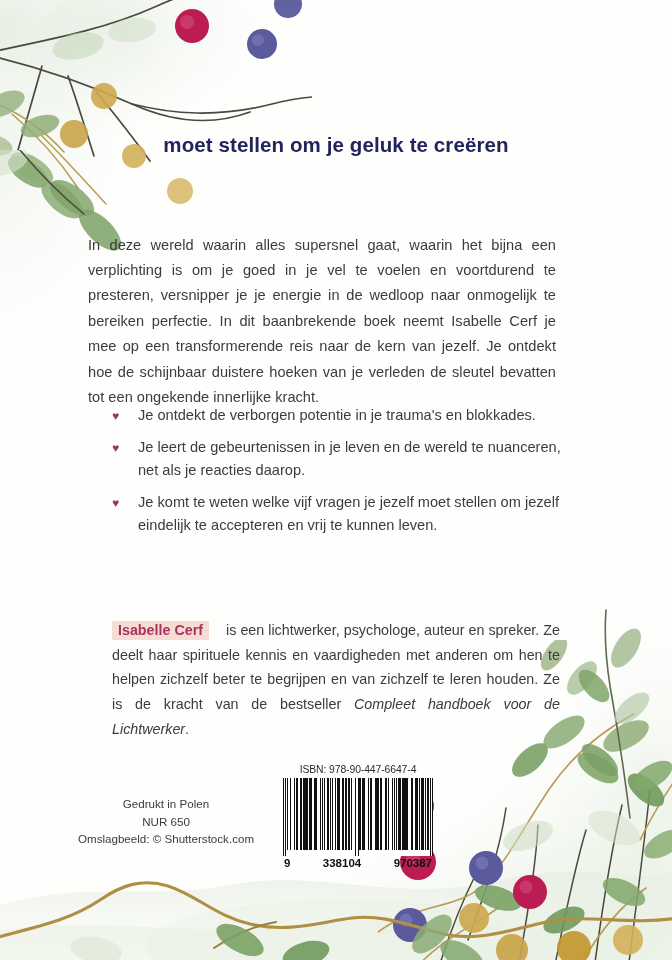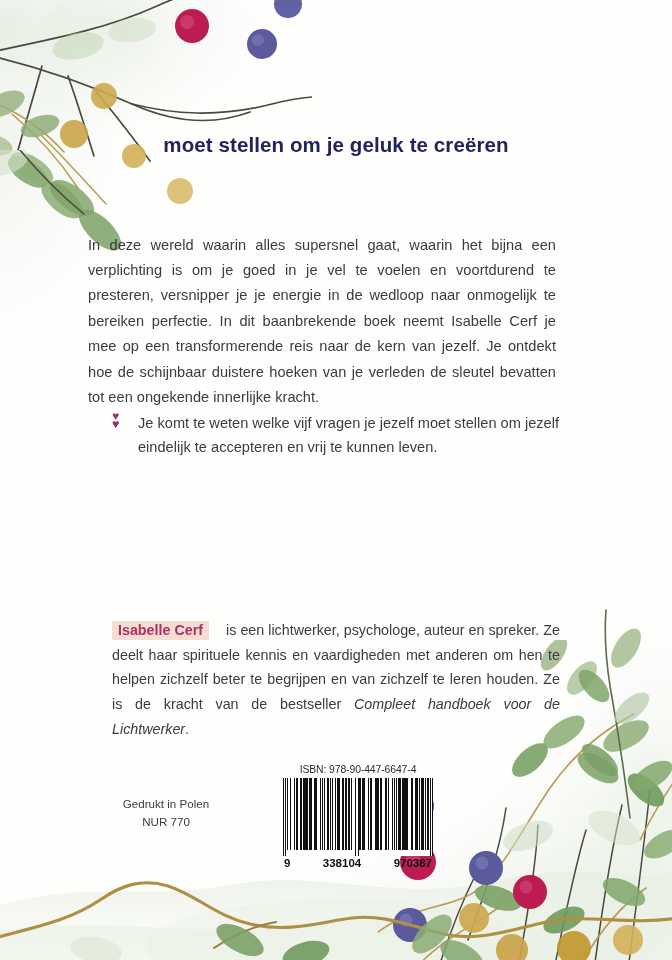--- a/index.html
+++ b/index.html
@@ -295,37 +295,40 @@
 
     <div class="headline">
       <span class="l2">moet stellen om je geluk te creëren</span>
     </div>
 
     <p class="intro">In deze wereld waarin alles supersnel gaat, waarin het bijna een verplichting is om je goed in je vel te voelen en voortdurend te presteren, versnipper je je energie in de wedloop naar onmogelijk te bereiken perfectie. In dit baanbrekende boek neemt Isabelle Cerf je mee op een transformerende reis naar de kern van jezelf. Je ontdekt hoe de schijnbaar duistere hoeken van je verleden de sleutel bevatten tot een ongekende innerlijke kracht.</p>
 
     <ul class="bullets">
       <li>
         <span class="hicon">♥</span>
+        <span>Je ontdekt de verborgen potentie in je trauma's en blokkades.</span>
       </li>
       <li>
         <span class="hicon">♥</span>
+        <span>Je leert de gebeurtenissen in je leven en de wereld te nuanceren, net als je reacties daarop.</span>
       </li>
       <li>
         <span class="hicon">♥</span>
         <span>Je komt te weten welke vijf vragen je jezelf moet stellen om jezelf eindelijk te accepteren en vrij te kunnen leven.</span>
       </li>
     </ul>
 
     <p class="bio">
       <span class="authorname">Isabelle Cerf</span><span> is een lichtwerker, psychologe, auteur en spreker. Ze deelt haar spirituele kennis en vaardigheden met anderen om hen te helpen zichzelf beter te begrijpen en van zichzelf te leren houden. Ze is de kracht van de bestseller </span><span class="booktitle">Compleet handboek voor de Lichtwerker</span><span>.</span>
     </p>
 
     <div class="imprint">
       <div>Gedrukt in Polen</div>
-      <div>NUR 770</div>
+      <div>NUR 650</div>
+      <div>Omslagbeeld: © Shutterstock.com</div>
     </div>
 
     <div class="barcode-block">
       <div class="isbn-text">ISBN: 978-90-447-6647-4</div>
       <div class="bars" id="bars">
           <span class="b" style="width:1.6px;height:78px;"></span>
           <span style="display:inline-block;width:1.6px"></span>
           <span class="b" style="width:1.6px;height:78px;"></span>
           <span style="display:inline-block;width:2px"></span>
           <span class="b" style="width:1.5px;height:72px;"></span>

